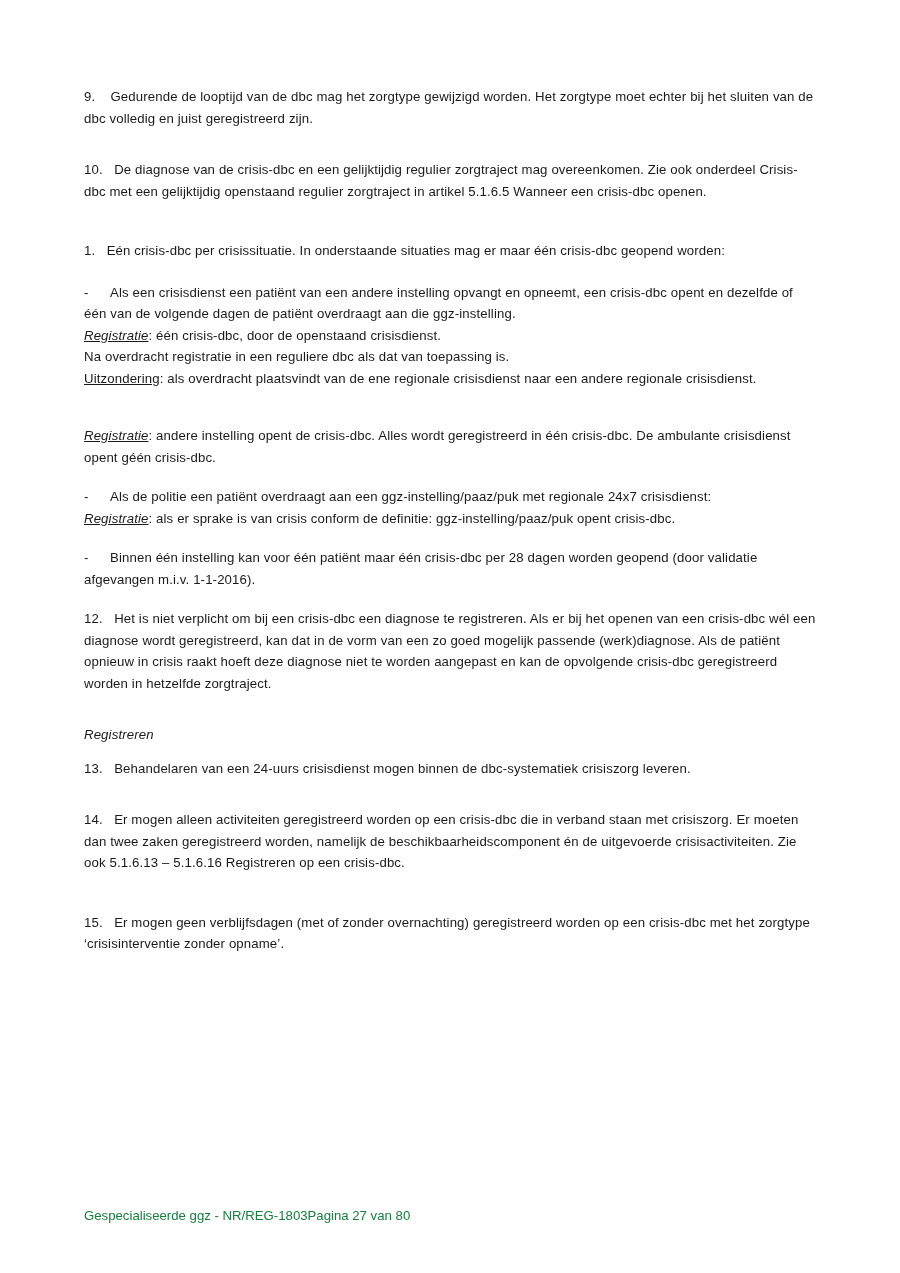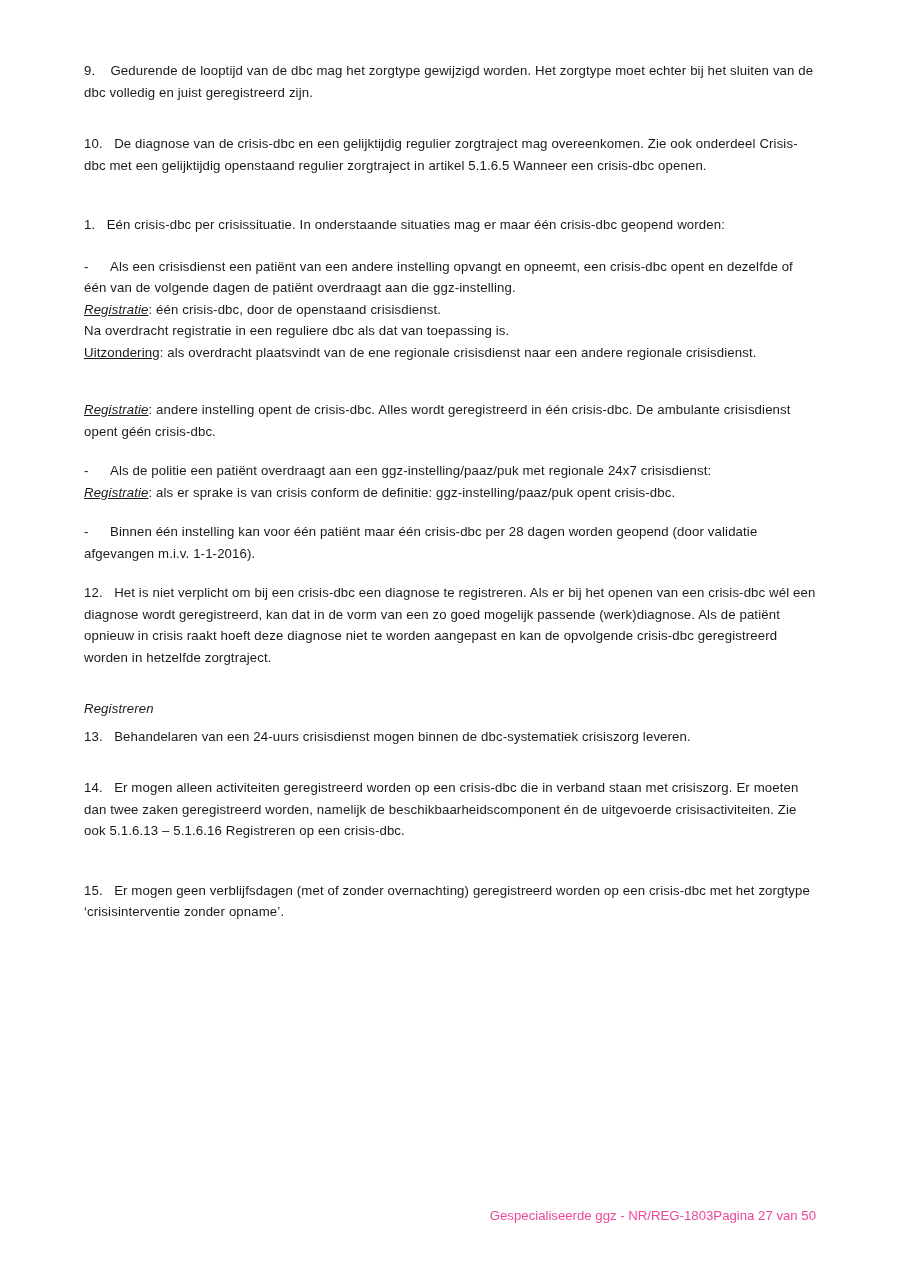--- a/index.html
+++ b/index.html
@@ -12,21 +12,21 @@
     height: 1273px;
     font-family: "Liberation Sans", sans-serif;
     color: #000000;
     -webkit-font-smoothing: antialiased;
   }
   .page {
     position: relative;
     width: 900px;
     height: 1273px;
     box-sizing: border-box;
-    padding: 60px 84px 0 84px;
+    padding: 86px 84px 0 84px;
     background: #ffffff;
     border-radius: 26px;
   }
   .body-text {
     font-size: 13.2px;
     line-height: 21.5px;
     letter-spacing: 0.01em;
     color: #1a1a1a;
   }
   .para {
@@ -52,34 +52,34 @@
     font-style: italic;
     text-decoration: underline;
   }
   .underline {
     text-decoration: underline;
   }
   .section-label {
     font-style: italic;
     font-size: 13.2px;
     line-height: 21.5px;
-    margin: 0 0 6px 0;
+    margin: 0 0 12px 0;
     color: #1a1a1a;
   }
   .footer {
     position: absolute;
     left: 84px;
     right: 84px;
     bottom: 48px;
     display: flex;
-    justify-content: flex-end;
+    justify-content: flex-start;
     align-items: baseline;
     font-size: 13.2px;
     line-height: 18px;
-    color: #ec4899;
+    color: #15803d;
   }
   .footer-right {
     text-align: right;
   }
 </style>
 </head>
 <body>
 
 <div class="page">
 
@@ -178,16 +178,16 @@
 
     <p class="para">
       <span>15.</span>&nbsp;&nbsp;
       <span>Er mogen geen verblijfsdagen (met of zonder overnachting) geregistreerd worden op een crisis-dbc met het zorgtype ‘crisisinterventie zonder opname’.</span>
     </p>
 
   </div>
 
   <div class="footer">
     <span class="footer-left">Gespecialiseerde ggz - NR/REG-1803</span>
-    <span class="footer-right">Pagina 27 van 50</span>
+    <span class="footer-right">Pagina 27 van 80</span>
   </div>
 
 </div>
 
 </body></html>

